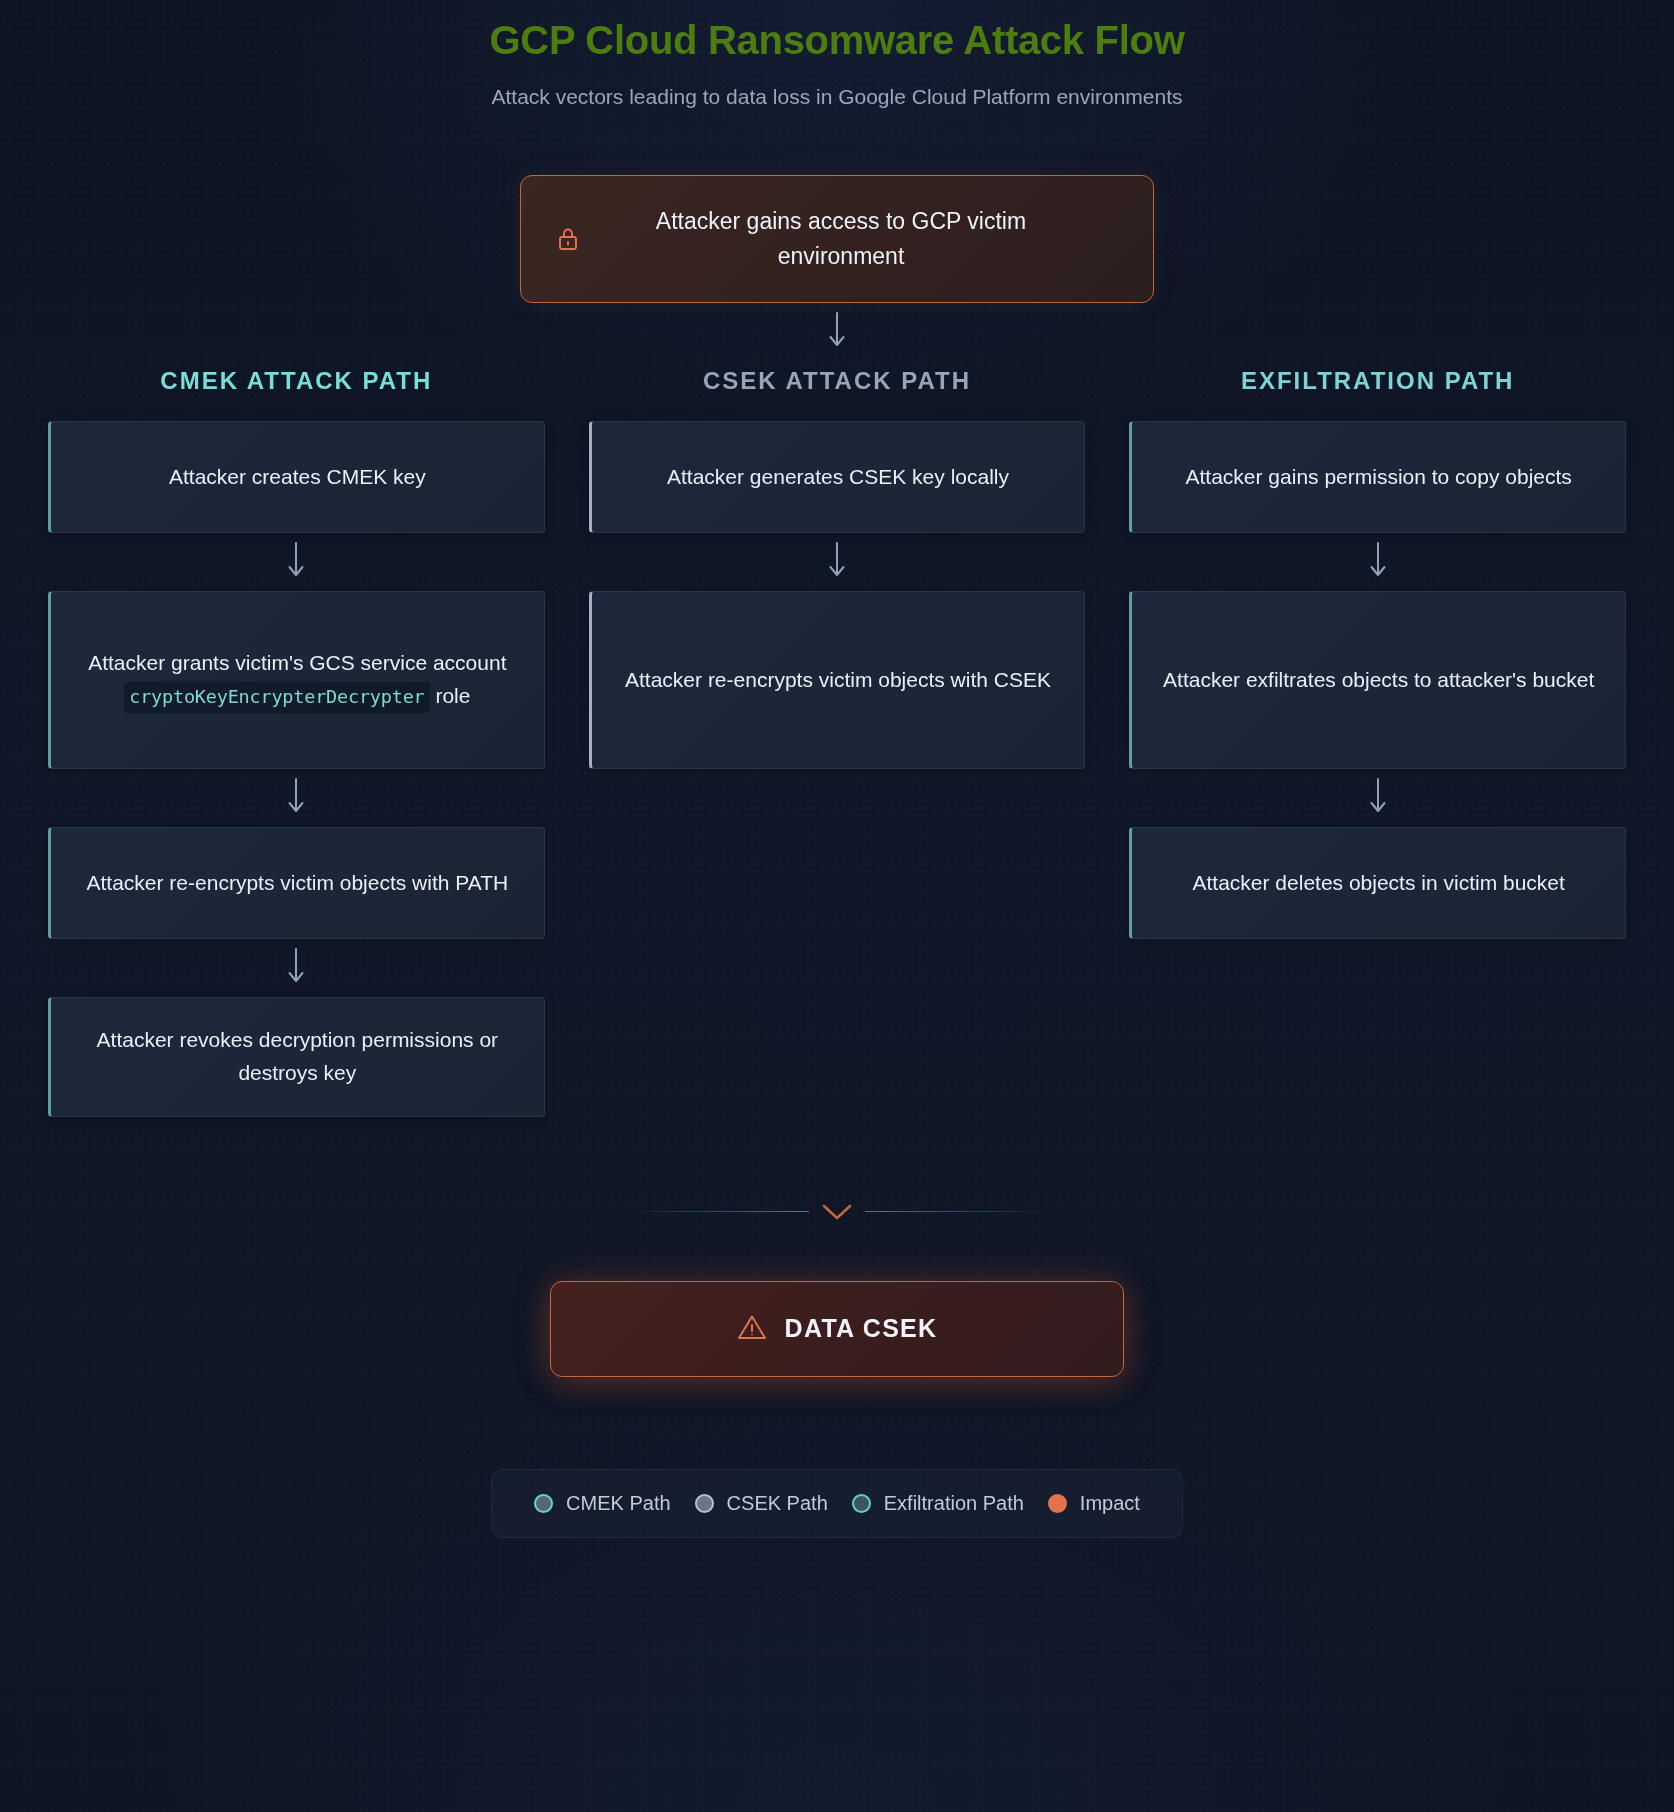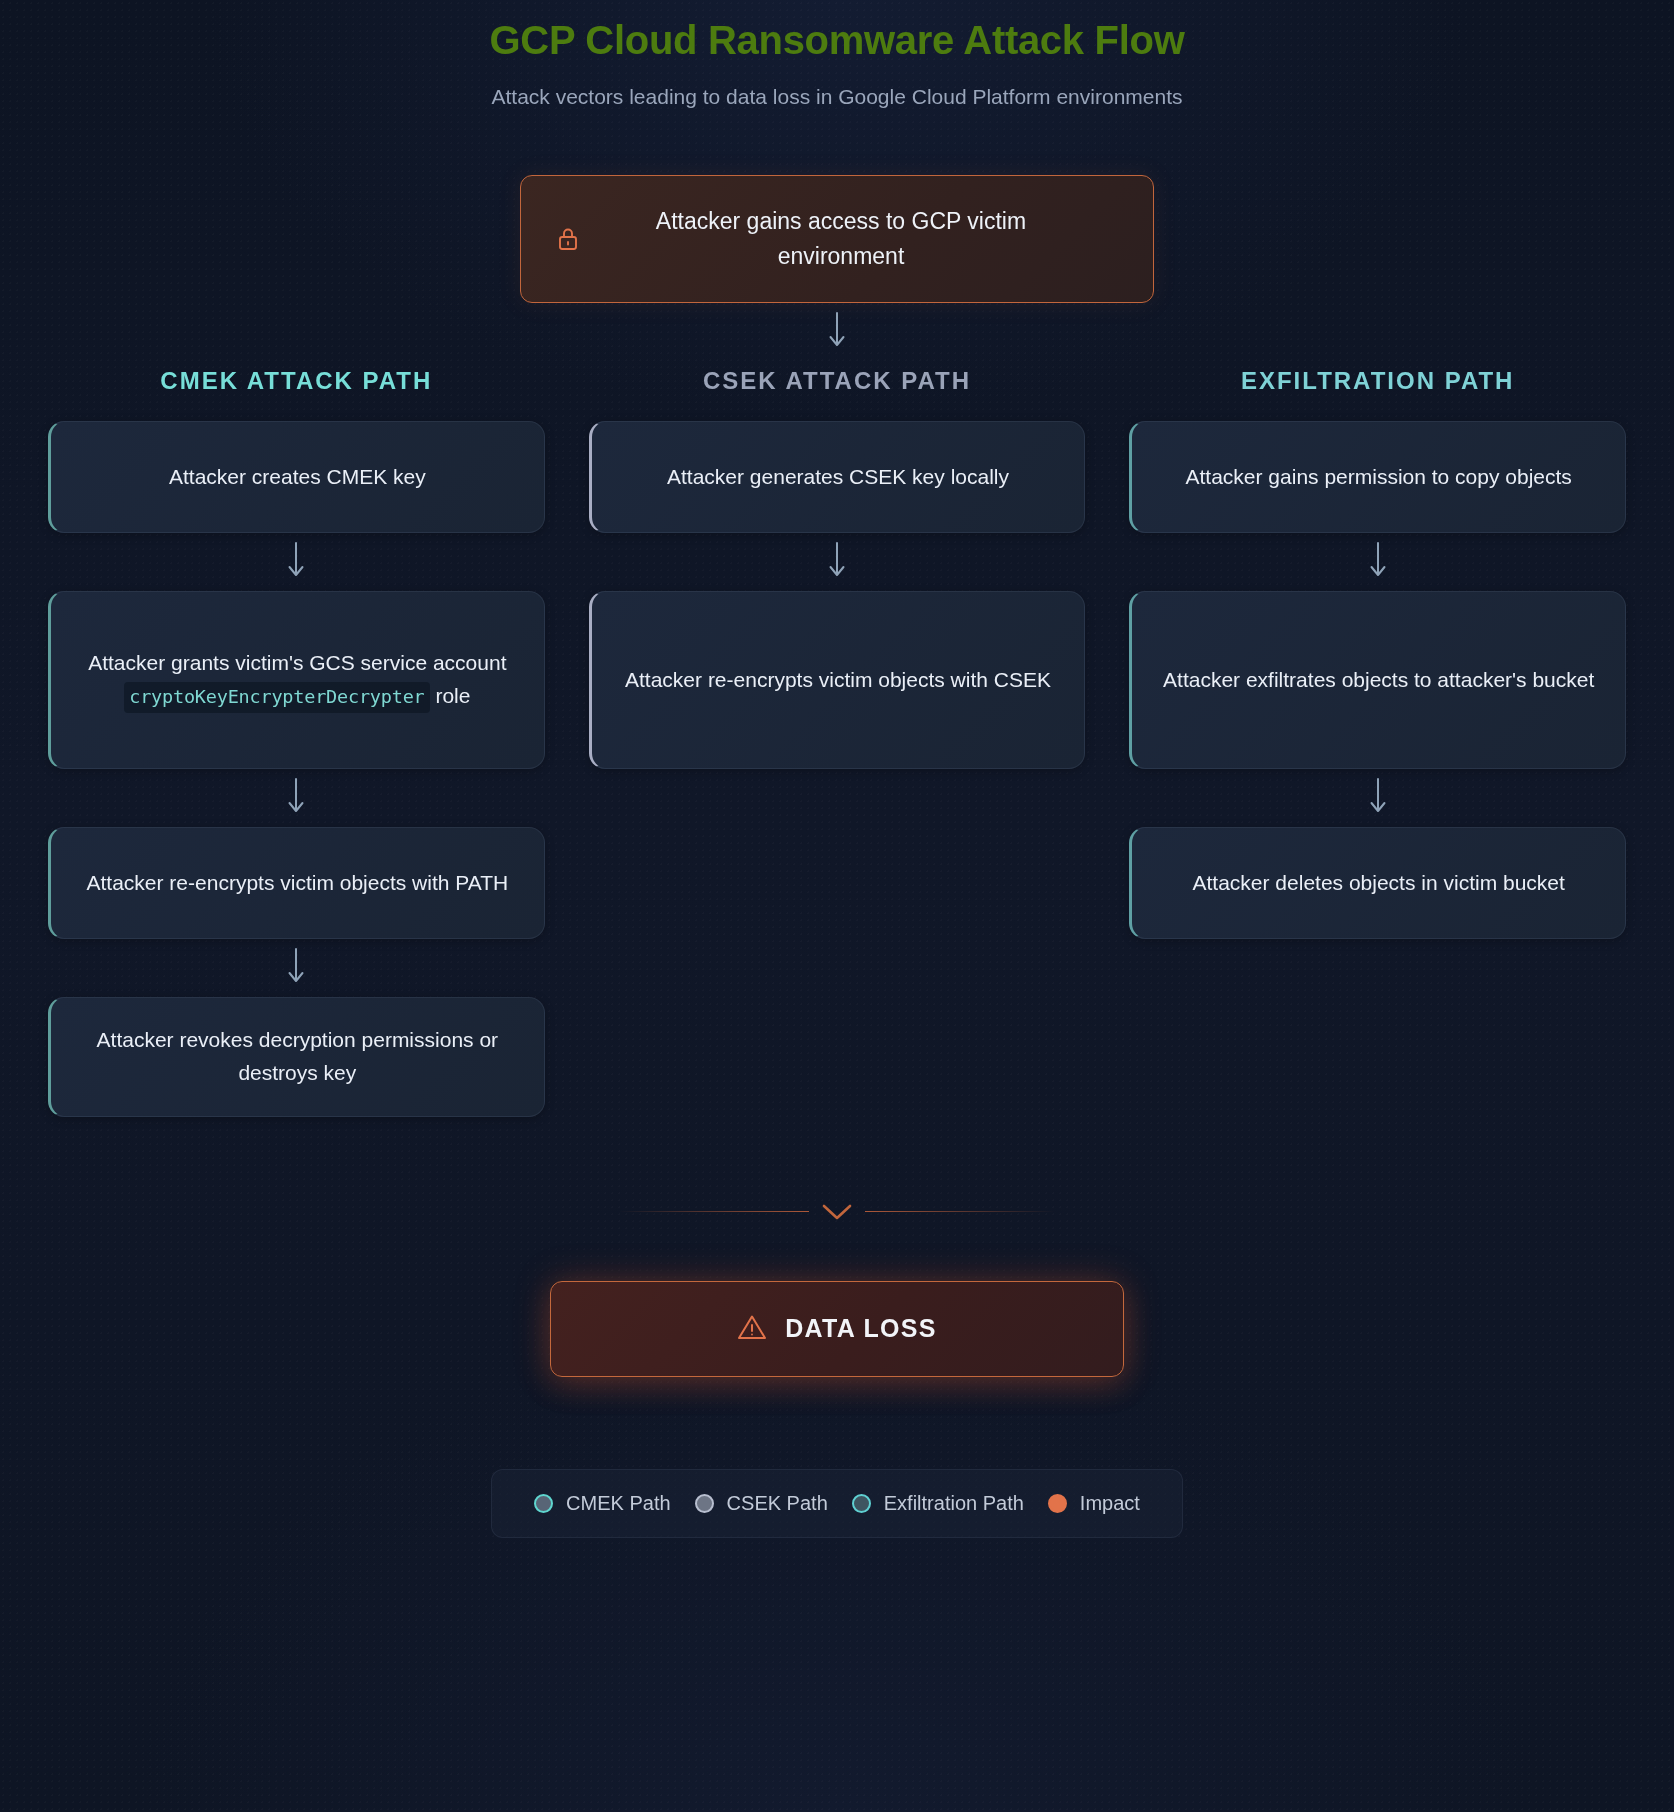--- a/index.html
+++ b/index.html
@@ -101,21 +101,21 @@
     letter-spacing: 2.0px;
     text-transform: uppercase;
     margin-bottom: 30px;
     height: 24px;
   }
   .col-header.cmek { color: #77ded8; }
   .col-header.csek { color: #9aa3b8; }
   .col-header.exfil { color: #7fd2d6; }
 
   .node {
-    border-radius: 16px;
+    border-radius: 4px;
     background: linear-gradient(135deg, #1d283c 0%, #1a2434 100%);
     border: 1px solid rgba(120,140,170,0.14);
     padding: 26px 24px;
     text-align:center;
     font-size: 21px;
     line-height: 1.56;
     color: #eaeff7;
     display:flex;
     align-items:center;
     justify-content:center;
@@ -345,21 +345,21 @@
 
   <div class="dataloss-wrap">
     <div class="dataloss">
       <span>
         <svg width="30" height="28" viewBox="0 0 30 28" fill="none" stroke="#e2734a" stroke-width="2" stroke-linecap="round" stroke-linejoin="round">
           <path d="M15 3.5 L28 25 L2 25 Z"></path>
           <line x1="15" y1="12" x2="15" y2="18"></line>
           <circle cx="15" cy="21.5" r="0.9" fill="#e2734a" stroke="none"></circle>
         </svg>
       </span>
-      <span class="dataloss-label">DATA LOSS</span>
+      <span class="dataloss-label">DATA CSEK</span>
     </div>
   </div>
 
   <div class="legend-wrap">
     <div class="legend">
       <div class="legend-item">
         <span class="legend-dot cmek"></span>
         <span class="legend-label">CMEK Path</span>
       </div>
       <div class="legend-item">

